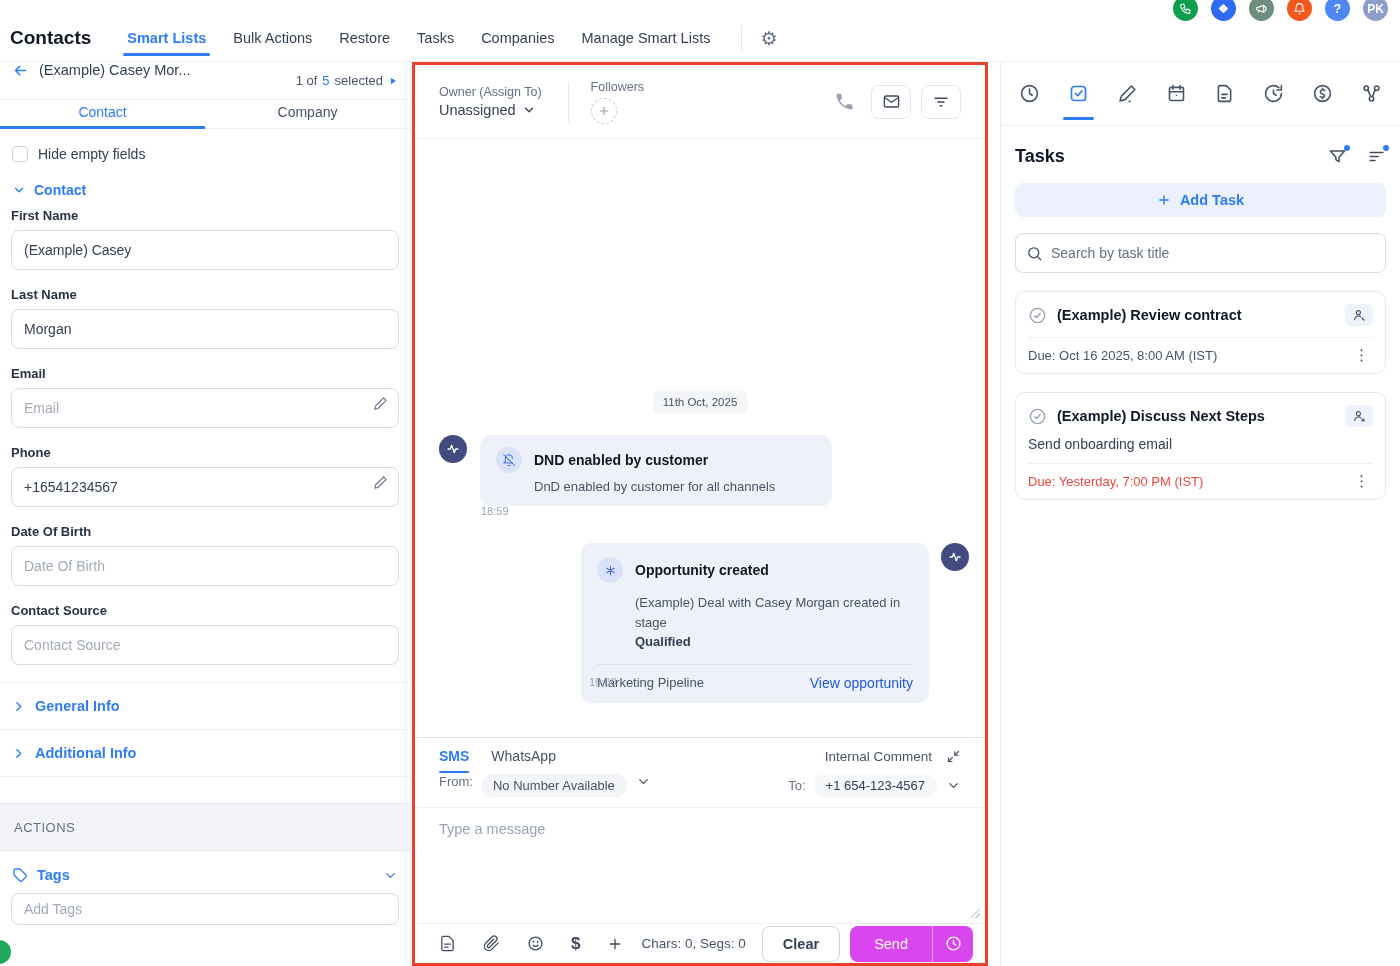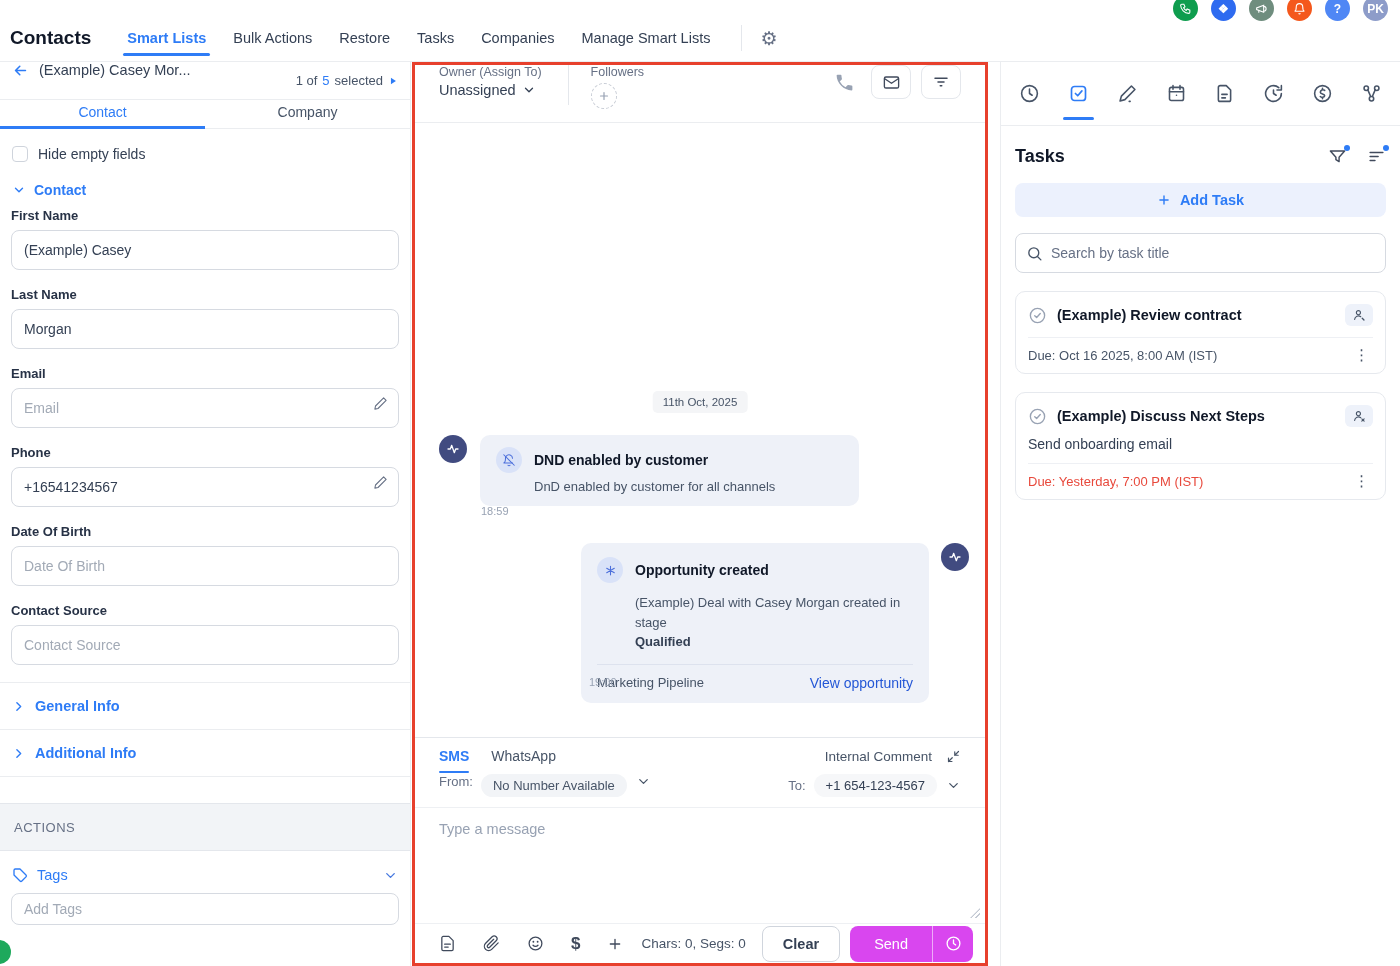--- a/index.html
+++ b/index.html
@@ -40,31 +40,31 @@
   .f-input input,.f-select{width:100%;height:40px;border:1px solid #d6dae1;border-radius:8px;padding:0 34px 0 12px;
       font-size:14px;color:#344054;font-family:"Liberation Sans",sans-serif;background:#fff;outline:none}
   .f-input input::placeholder{color:#a2aab6}
   .f-edit{position:absolute;right:11px;top:8px;color:#667085}
   .f-select{display:flex;align-items:center;justify-content:space-between;padding-right:12px;cursor:pointer}
   .lp-hr{border:none;border-top:1px solid #ebedf0;margin-top:12px}
   .collapse-row{display:flex;align-items:center;gap:10px;padding:15px 12px;border-bottom:1px solid #ebedf0;
       color:#2e7cf6;font-weight:bold;font-size:14.5px;cursor:pointer}
   .actions-band{margin-top:26px;height:48px;background:#f2f4f7;border-top:1px solid #e4e7ec;border-bottom:1px solid #e4e7ec;
       display:flex;align-items:center;padding:0 14px;color:#667085;font-size:13px;letter-spacing:.5px}
-  .tags-row{display:flex;align-items:center;gap:9px;margin:16px 12px 10px;color:#2e7cf6;font-weight:normal;font-size:14.5px}
+  .tags-row{display:flex;align-items:center;gap:9px;margin:16px 12px 10px;color:#2e7cf6;font-weight:bold;font-size:14.5px}
   .tags-row .chev{margin-left:auto;color:#4779e0}
   .tags-input{margin:0 11px}
   .tags-input input{width:100%;height:32px;border:1px solid #d6dae1;border-radius:8px;padding:0 12px;font-size:14px;
       font-family:"Liberation Sans",sans-serif;outline:none}
   .tags-input input::placeholder{color:#a2aab6}
   .fab-sliver{position:absolute;left:-13px;top:878px;width:24px;height:24px;border-radius:50%;background:#1ea95c}
 
   
   .middle{position:absolute;left:412px;top:62px;width:576px;bottom:0;background:#fff;border:3px solid #e7402d}
-  .conv-top{height:58px;display:flex;align-items:flex-start;padding:0 24px;border-bottom:1px solid #ebedf0}
+  .conv-top{height:74px;display:flex;align-items:center;padding:0 24px;border-bottom:1px solid #ebedf0}
   .owner-lbl,.followers-lbl{font-size:12.5px;color:#667085}
   .owner-val{display:flex;align-items:center;gap:6px;font-size:14.5px;color:#344054;margin-top:3px;cursor:pointer}
   .conv-vdiv{width:1px;height:40px;background:#e4e7ec;margin:0 22px 0 26px}
   .follower-add{margin-top:4px;width:26px;height:26px;border:1.5px dashed #c6cbd4;border-radius:50%;
       display:flex;align-items:center;justify-content:center;color:#98a2b3;cursor:pointer}
   .conv-top-icons{margin-left:auto;display:flex;align-items:center;gap:10px}
   .icon-btn{width:40px;height:34px;border:1px solid #e4e7ec;border-radius:8px;display:flex;align-items:center;
       justify-content:center;background:#fff;cursor:pointer;color:#475467}
   .messages{position:absolute;left:0;right:0;top:58px;bottom:226px;overflow:hidden}
   .date-chip{position:absolute;top:268px;left:50%;transform:translateX(-50%);background:#f4f5f7;color:#475467;
@@ -331,21 +331,21 @@
 
   <div class="messages">
     <div class="date-chip">11th Oct, 2025</div>
 
     <div class="msg-left">
       <div class="pulse-av">
         <svg width="16" height="16" viewBox="0 0 24 24" fill="none" stroke="#fff" stroke-width="1.9" stroke-linecap="round" stroke-linejoin="round">
             <path d="M4.5 12h3.5l2-5.5 4 11 2-5.5h3.5"></path>
           </svg>
       </div>
-      <div class="ev-card" style="width:379px">
+      <div class="ev-card" style="width:352px">
         <div class="ev-head">
           <div class="ev-ico">
             <svg width="14" height="14" viewBox="0 0 24 24" fill="none" stroke="#4c6fdb" stroke-width="1.8" stroke-linecap="round" stroke-linejoin="round">
                 <path d="M18 9a6 6 0 0 0-10.7-3.7M6.3 6.3C6.1 7.1 6 8 6 9c0 7-3 8-3 8h15M10.3 21a2 2 0 0 0 3.4 0"></path>
                 <path d="M3 3l18 18"></path>
               </svg>
           </div>
           <div class="ev-title">DND enabled by customer</div>
         </div>
         <div class="ev-sub">DnD enabled by customer for all channels</div>

